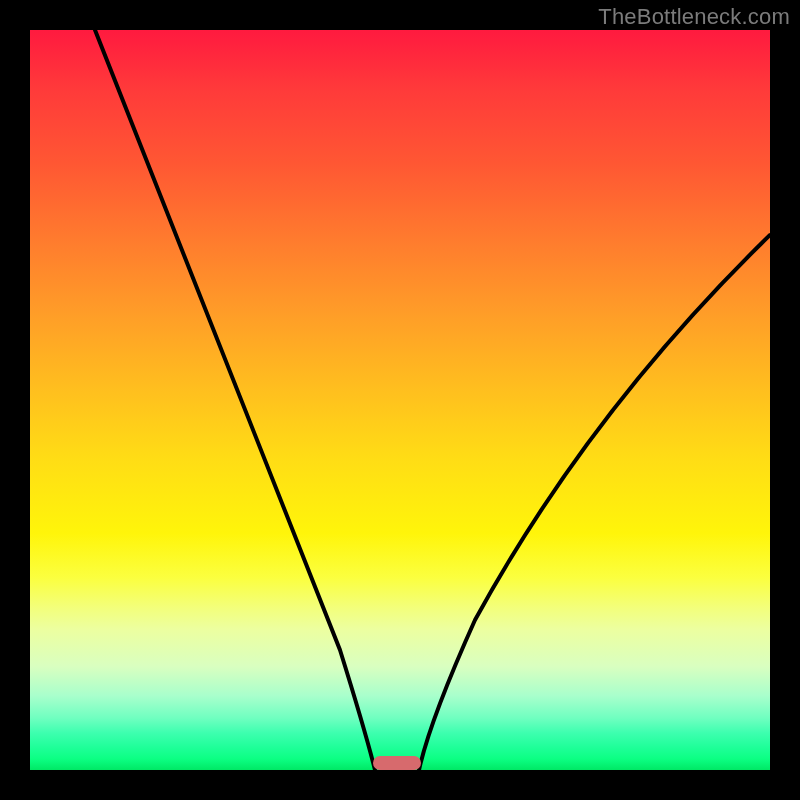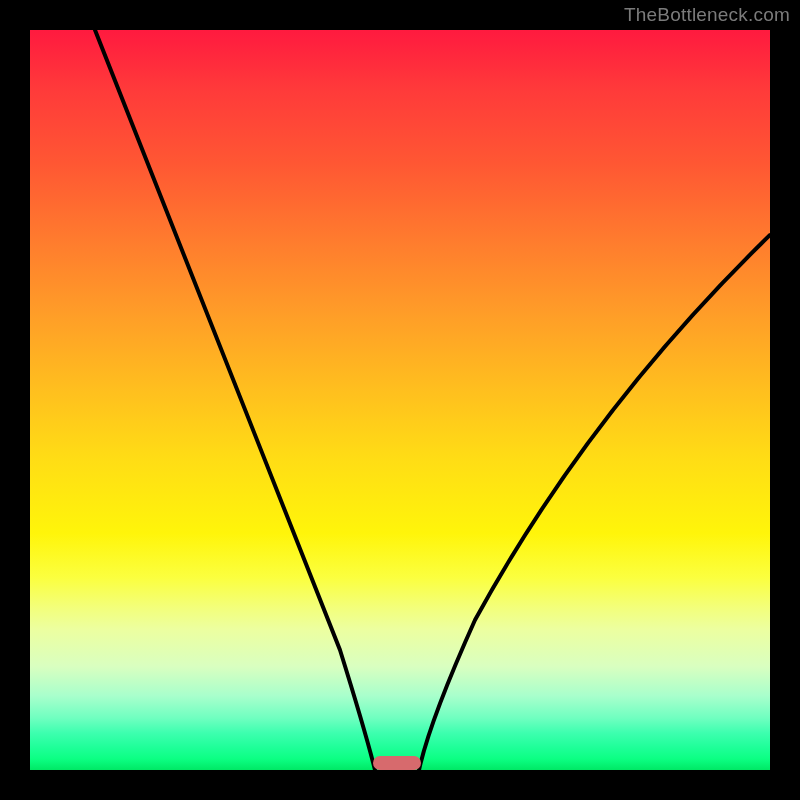--- a/index.html
+++ b/index.html
@@ -36,21 +36,21 @@
       #1eff98 97%,
       #0cff83 98.5%,
       #00e865 100%
     );
   }
   .watermark {
     position: absolute;
     top: 4px;
     right: 10px;
     color: #7b7b7b;
-    font-size: 19px;
+    font-size: 22px;
     font-weight: 500;
     letter-spacing: 0.2px;
     z-index: 10;
   }
   svg.curves {
     position: absolute;
     left: 0;
     top: 0;
     width: 740px;
     height: 740px;

